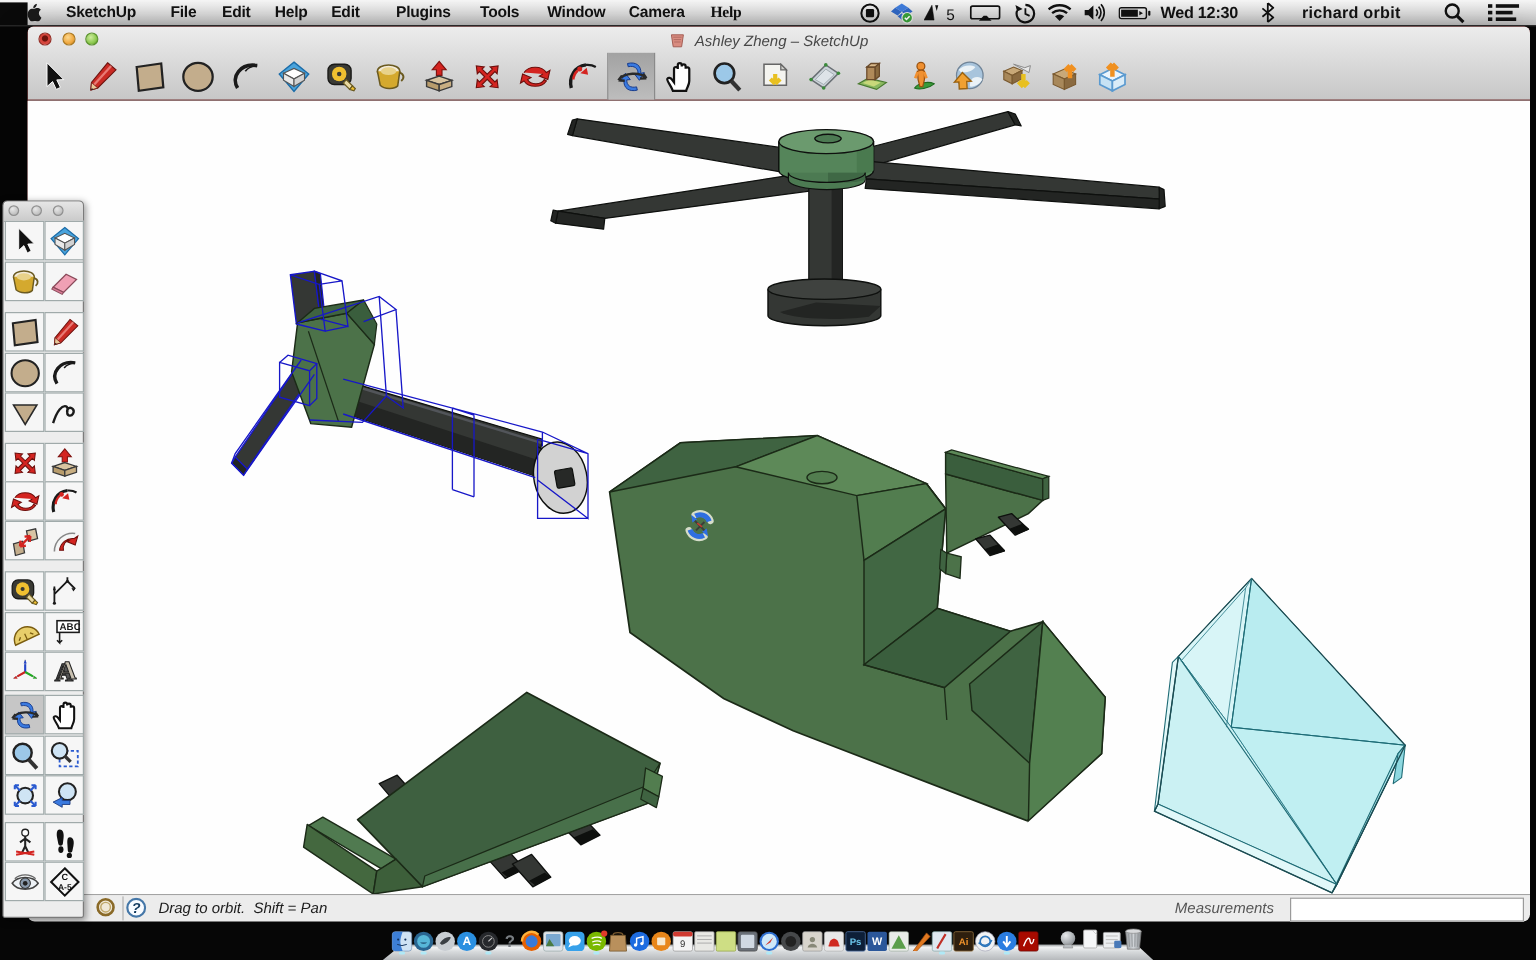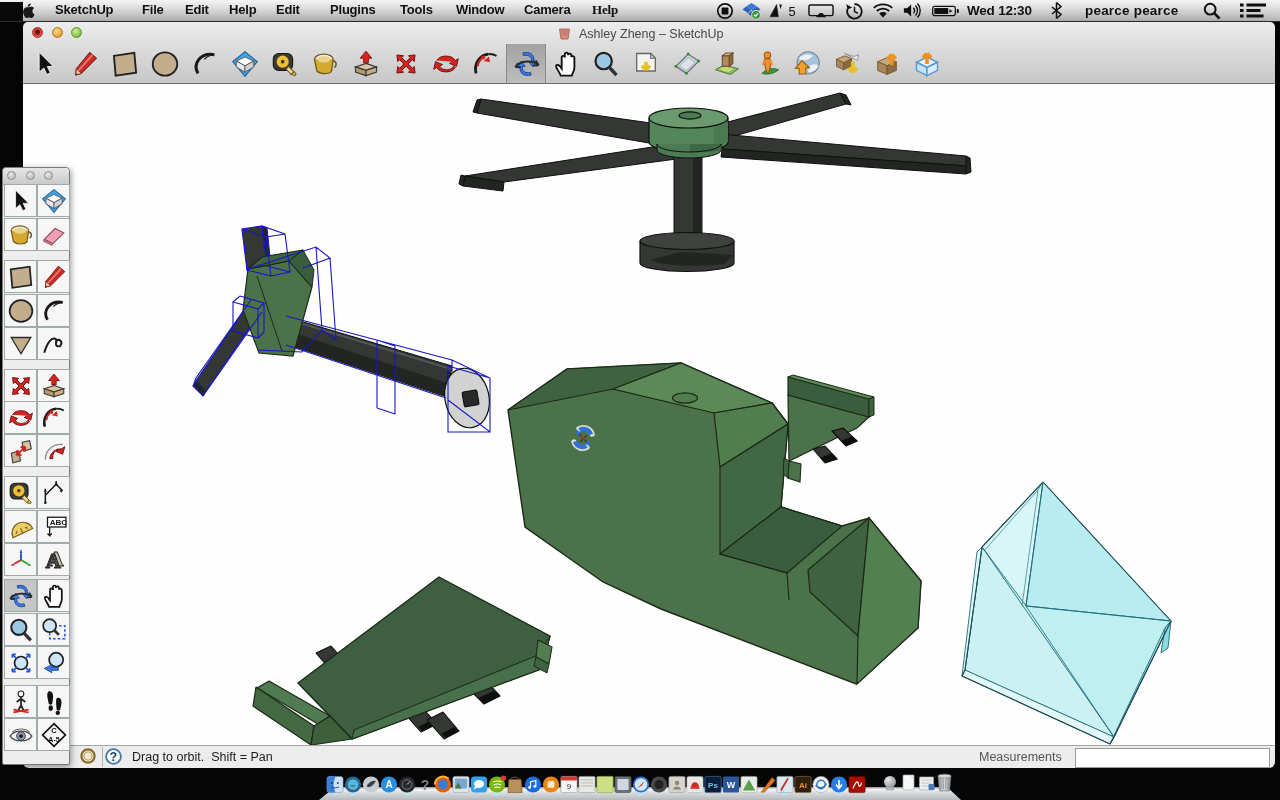--- a/index.html
+++ b/index.html
@@ -4,21 +4,21 @@
 <style>
   html,body{margin:0;padding:0;}
   body{width:1280px;height:800px;background:#060606;overflow:hidden;position:relative;
        font-family:"Liberation Sans", sans-serif;-webkit-font-smoothing:antialiased;}
   .abs{position:absolute;}
   #menubar{left:0;top:0;width:1280px;height:21px;
     background:linear-gradient(#f5f5f5,#d8d8d8 55%,#c0c0c0);border-bottom:1px solid #2e2e2e;}
   #menubar .mi{position:absolute;top:2px;font-size:13px;color:#121212;font-weight:bold;letter-spacing:-0.2px;}
   #mb-black{left:0;top:2px;width:23px;height:19px;background:#0a0a0a;position:absolute;}
   #win{left:23px;top:22px;width:1252px;height:696px;background:#7f1d1d;border-radius:5px 5px 6px 6px;
-       box-shadow:0 8px 24px rgba(0,0,0,0.55);}
+       box-shadow:0 8px 24px rgba(0,0,0,0.55);font-style:italic;}
   #header{left:0;top:0;width:1252px;height:61px;border-radius:5px 5px 0 0;
     background:linear-gradient(#ededed,#dedede 38%,#c7c7c7);border-bottom:1px solid #6e6e6e;}
   .tl{position:absolute;top:5px;width:11px;height:11px;border-radius:50%;box-sizing:border-box;}
   #title{position:absolute;left:556px;top:5px;font-size:12.5px;color:#474747;}
   #canvas{left:0px;top:62px;width:1252px;height:661px;background:#fefefe;}
   #status{left:0;top:723px;width:1252px;height:23px;background:#ececec;border-top:1px solid #a3a3a3;
           border-radius:0 0 6px 6px;box-sizing:border-box;}
   #status .txt{position:absolute;top:4px;font-size:12.5px;color:#1c1c1c;}
   #meas-box{position:absolute;left:1052px;top:2px;width:193px;height:18px;background:#fff;border:1px solid #9a9a9a;}
   #palette{left:2px;top:167px;width:68px;height:598px;background:#ededed;border:1px solid #7b7b7b;
@@ -252,21 +252,21 @@
   <span class="mi" style="left:142px;">File</span>
   <span class="mi" style="left:185px;">Edit</span>
   <span class="mi" style="left:229px;">Help</span>
   <span class="mi" style="left:276px;">Edit</span>
   <span class="mi" style="left:330px;">Plugins</span>
   <span class="mi" style="left:400px;">Tools</span>
   <span class="mi" style="left:456px;text-align:center;">Window</span>
   <span class="mi" style="left:524px;">Camera</span>
   <span class="mi" style="left:592px;font-family:Liberation Serif, serif;">Help</span>
   <span class="mi" style="left:967px;font-size:13.5px;top:3px;">Wed 12:30</span>
-  <span class="mi" style="left:1085px;font-weight:bold;font-size:13.5px;top:3px;letter-spacing:0.2px;">pearce pearce</span>
+  <span class="mi" style="left:1085px;font-weight:bold;font-size:13.5px;top:3px;letter-spacing:0.2px;">richard orbit</span>
   <svg class="abs" style="left:716px;top:2px" width="18" height="18" viewBox="0 0 18 18">
     <circle cx="9" cy="9" r="7.2" fill="none" stroke="#111" stroke-width="1.7"></circle>
       <rect x="5.6" y="5.6" width="6.8" height="6.8" rx="1" fill="#111"></rect>
   </svg>
   <svg class="abs" style="left:742px;top:2px" width="20" height="18" viewBox="0 0 20 18">
     <path d="M9.5,1 L4,4.4 L9.5,7.8 L15,4.4 Z" fill="#3f7bd9"></path>
     <path d="M4,4.4 L0.5,7.5 L6,10.9 L9.5,7.8 Z M15,4.4 L18.5,7.5 L13,10.9 L9.5,7.8 Z" fill="#2f66c2"></path>
     <path d="M6,11.6 L9.5,9 L13,11.6 L9.5,14.4 Z" fill="#2f66c2"></path>
     <circle cx="14" cy="12.8" r="4.4" fill="#3aa13a" stroke="#e6e6e6" stroke-width="1"></circle>
     <path d="M12,12.8 L13.4,14.2 L16,11.5" stroke="#fff" stroke-width="1.3" fill="none"></path>

